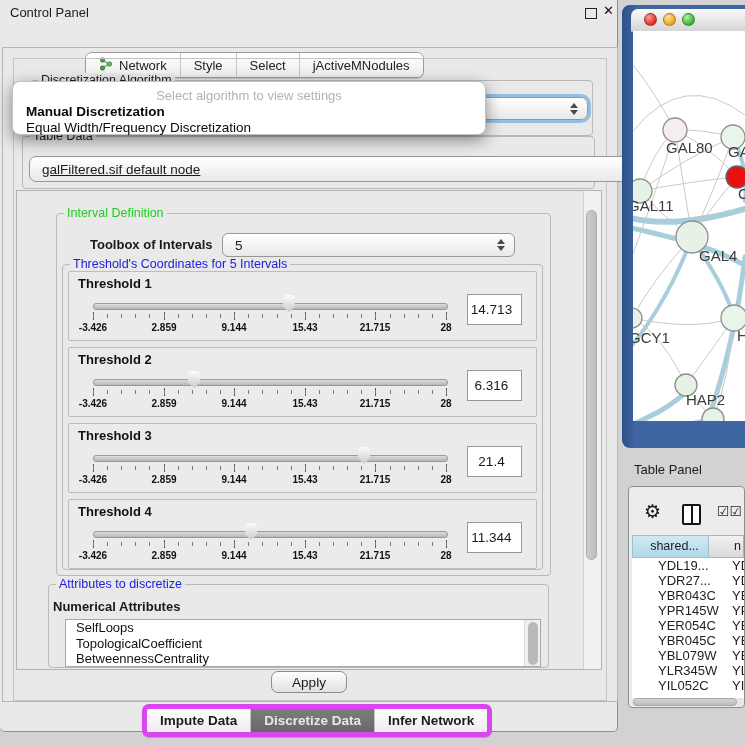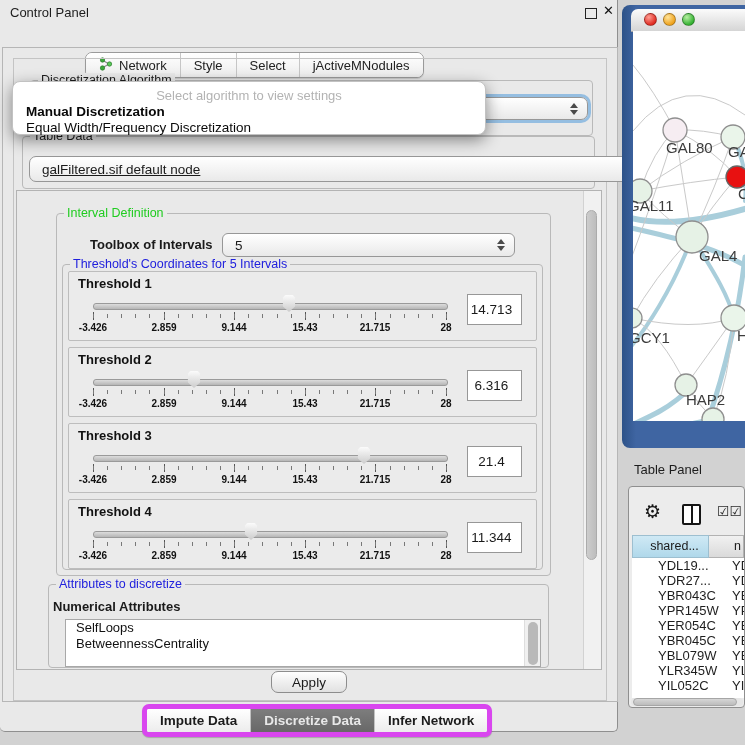--- a/index.html
+++ b/index.html
@@ -257,20 +257,21 @@
       <span class="ticklab" style="left:306px;">21.715</span>
       <span class="ticklab" style="left:377px;">28</span>
       <div class="vbox">11.344</div>
     </div>
 
     <div class="abs group" style="left:48px;top:584px;width:501px;height:84px;">
       <span class="gtitle gt-blue">Attributes to discretize</span>
       <span style="position:absolute;left:4px;top:14px;font-weight:bold;font-size:13px;">Numerical Attributes</span>
       <div class="attrlist">
         <div class="item">SelfLoops</div>
+        <div class="item">TopologicalCoefficient</div>
         <div class="item">BetweennessCentrality</div>
         <div class="lvsb">
           <div class="lvthumb"></div>
         </div>
       </div>
     </div>
 
     <div class="abs applybtn">Apply</div>
 
     <div class="abs btabbar">

